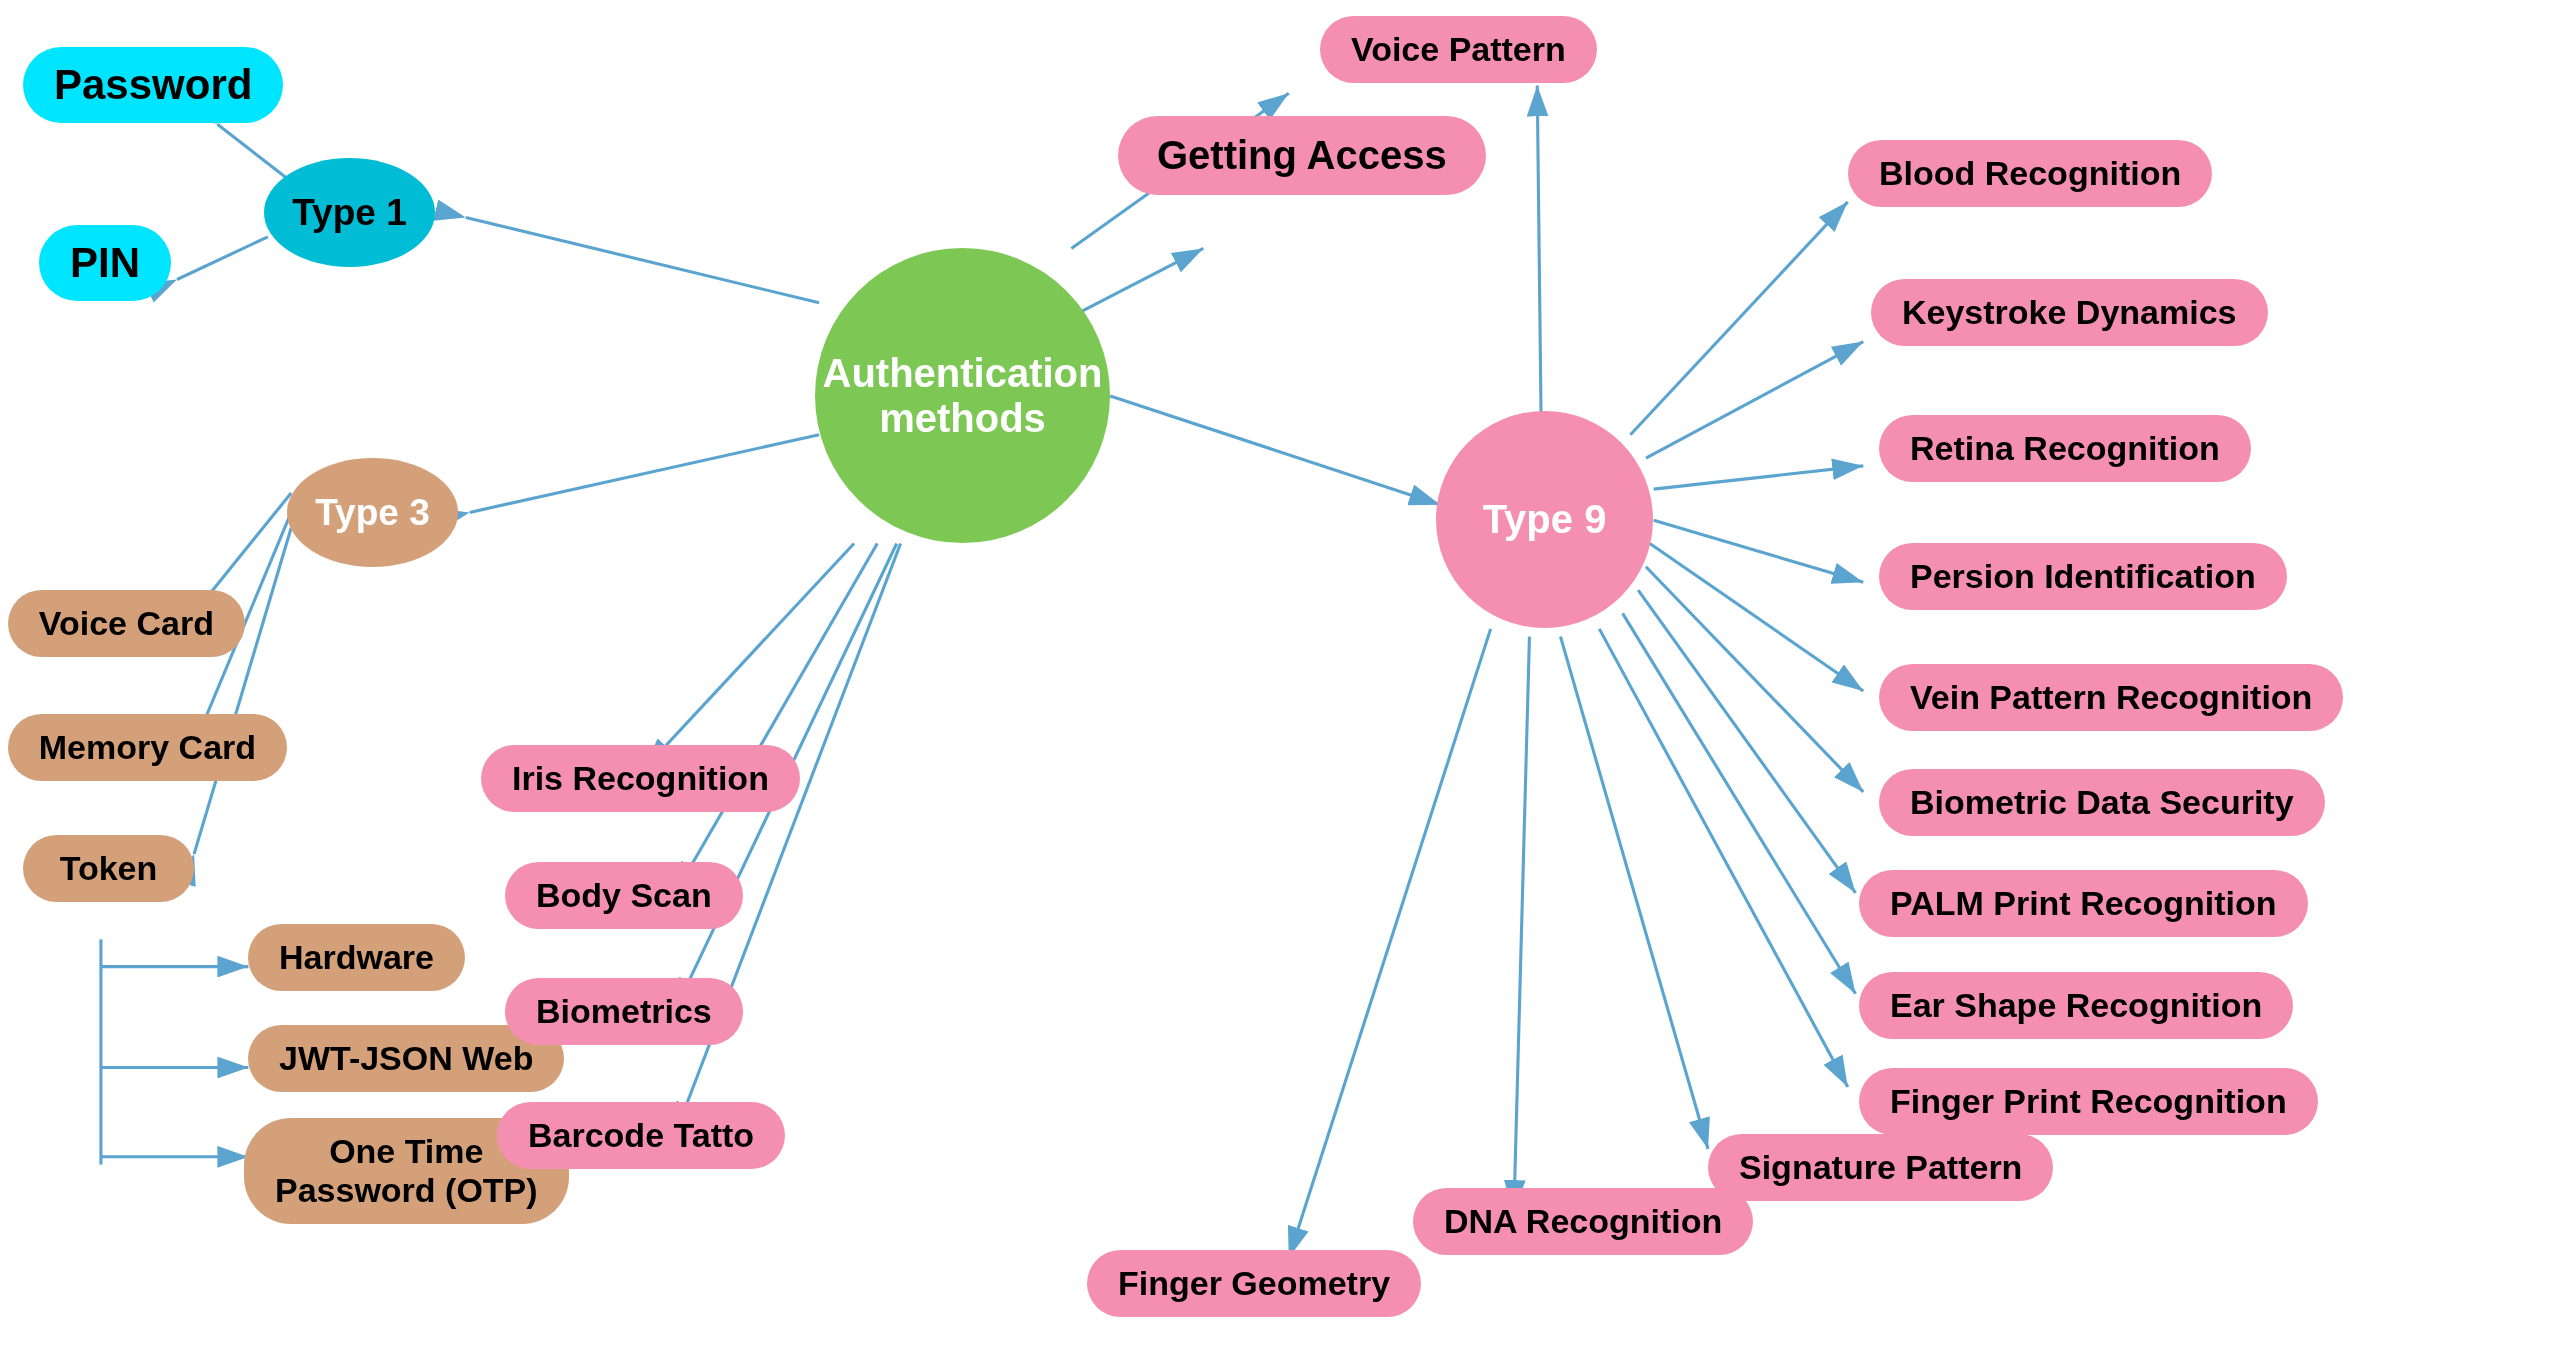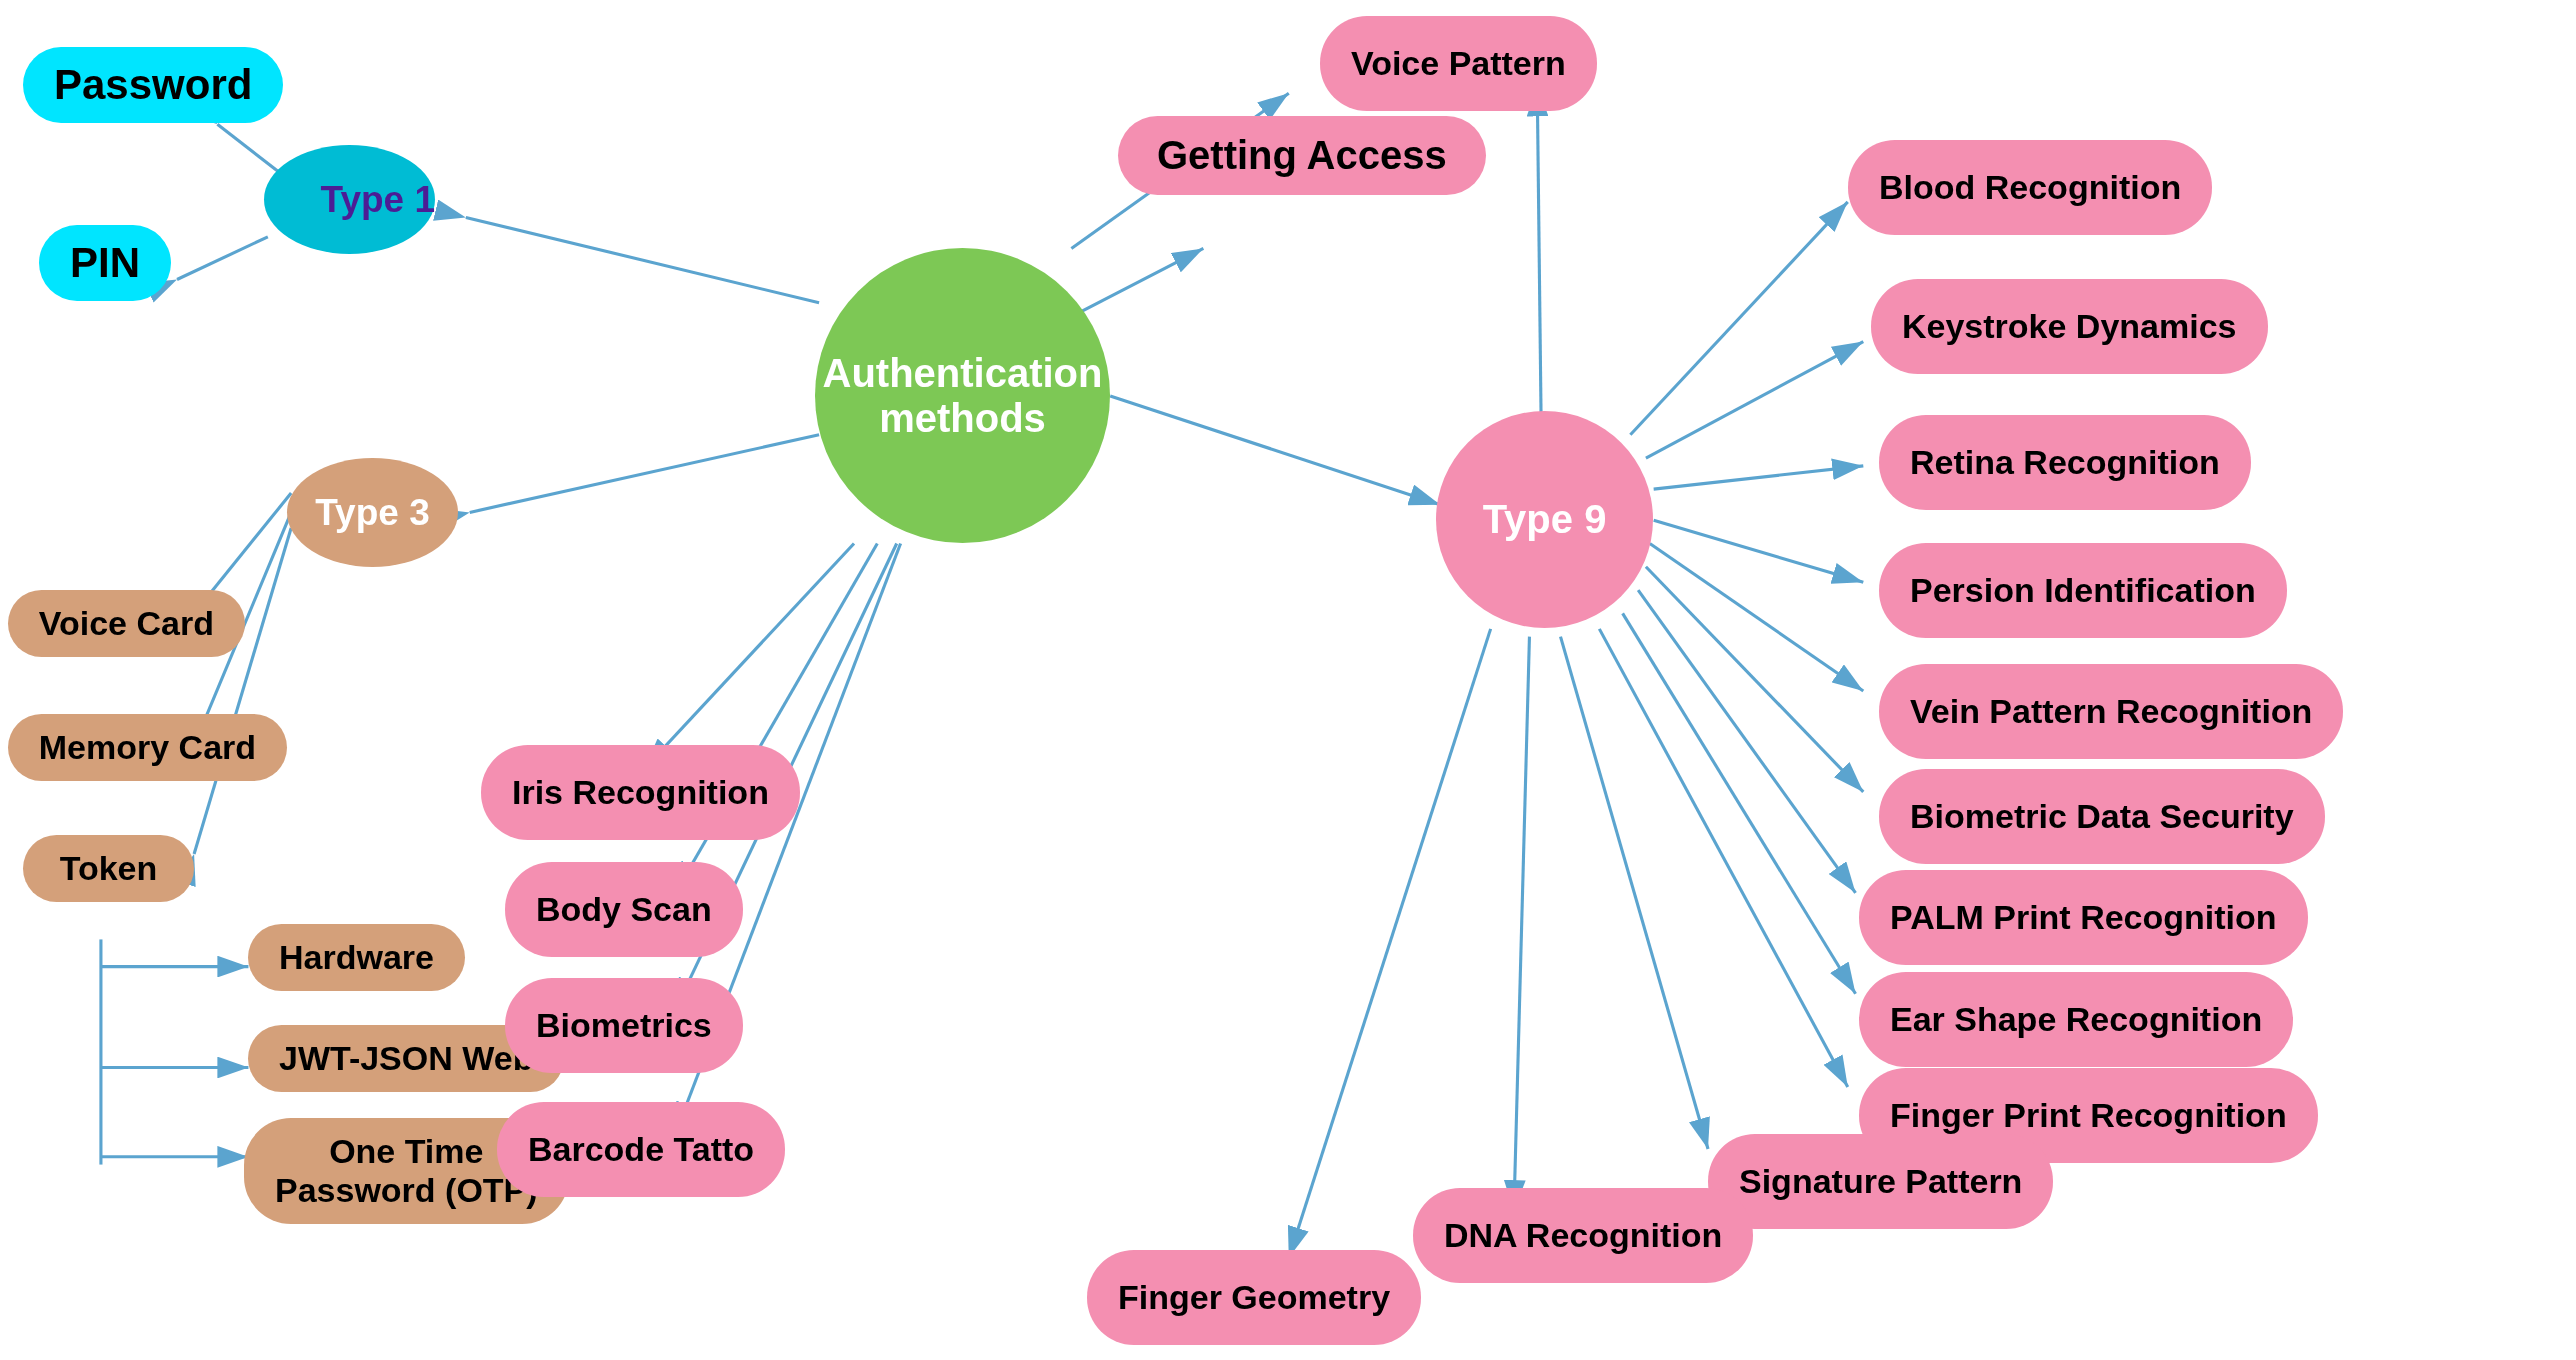--- a/index.html
+++ b/index.html
@@ -46,25 +46,24 @@
       left: 815px;
       top: 248px;
     }
 
     
     .node-type1 {
       width: 171px;
       height: 109px;
       border-radius: 50%;
       background: #00bcd4;
-      color: #4c1d95;
+      color: #000000;
       font-size: 37px;
       left: 264px;
-      top: 145px;
-      justify-content: flex-end;
+      top: 158px;
     }
 
     
     .node-type3 {
       width: 171px;
       height: 109px;
       border-radius: 50%;
       background: #d4a07a;
       color: #fff;
       font-size: 37px;
@@ -81,21 +80,21 @@
       padding: 14px 31px;
       font-weight: bold;
     }
 
     
     .pill-pink {
       border-radius: 47px;
       background: #f48fb1;
       color: #000;
       font-size: 34px;
-      padding: 28px 31px;
+      padding: 14px 31px;
       font-weight: bold;
       text-align: center;
     }
 
     
     .pill-tan {
       border-radius: 47px;
       background: #d4a07a;
       color: #000;
       font-size: 34px;

